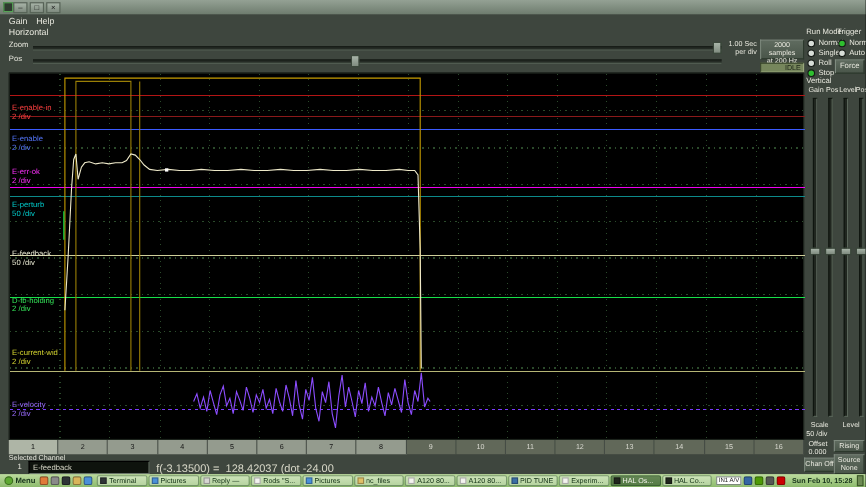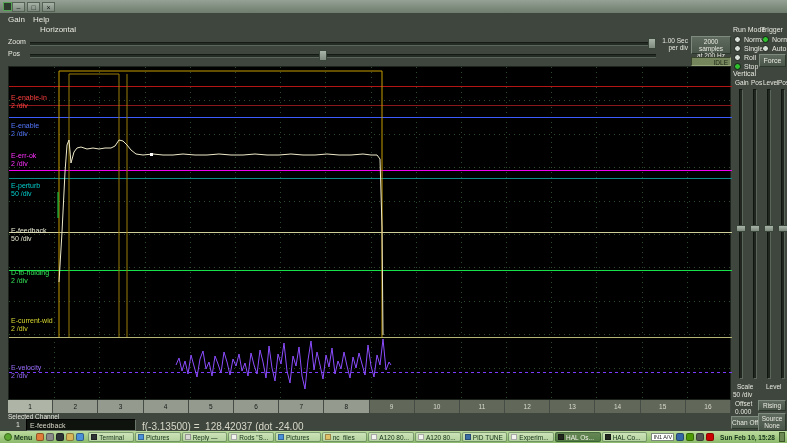--- a/index.html
+++ b/index.html
@@ -94,21 +94,21 @@
       <span class="winbtn">□</span>
       <span class="winbtn">×</span>
     </span>
   </div>
 
   <div id="menubar">
     <span class="menuitem">Gain</span>
     <span class="menuitem">Help</span>
   </div>
 
-  <div class="abs lbl8" style="left:8px; top:25px;margin-left:32px;">Horizontal</div>
+  <div class="abs lbl8" style="left:8px; top:25px;">Horizontal</div>
 
   <div class="abs lbl7" style="left:8px; top:38px;">Zoom</div>
   <div class="groove" style="left:30px; top:42px; width:626px;"></div>
   <div class="handle" style="left:648px; top:38px;"></div>
 
   <div class="abs lbl7" style="left:8px; top:50px;">Pos</div>
   <div class="groove" style="left:30px; top:54px; width:626px;"></div>
   <div class="handle" style="left:319px; top:50px;"></div>
 
   <div class="abs" style="left:652px; top:37px; width:36px; text-align:right;">

